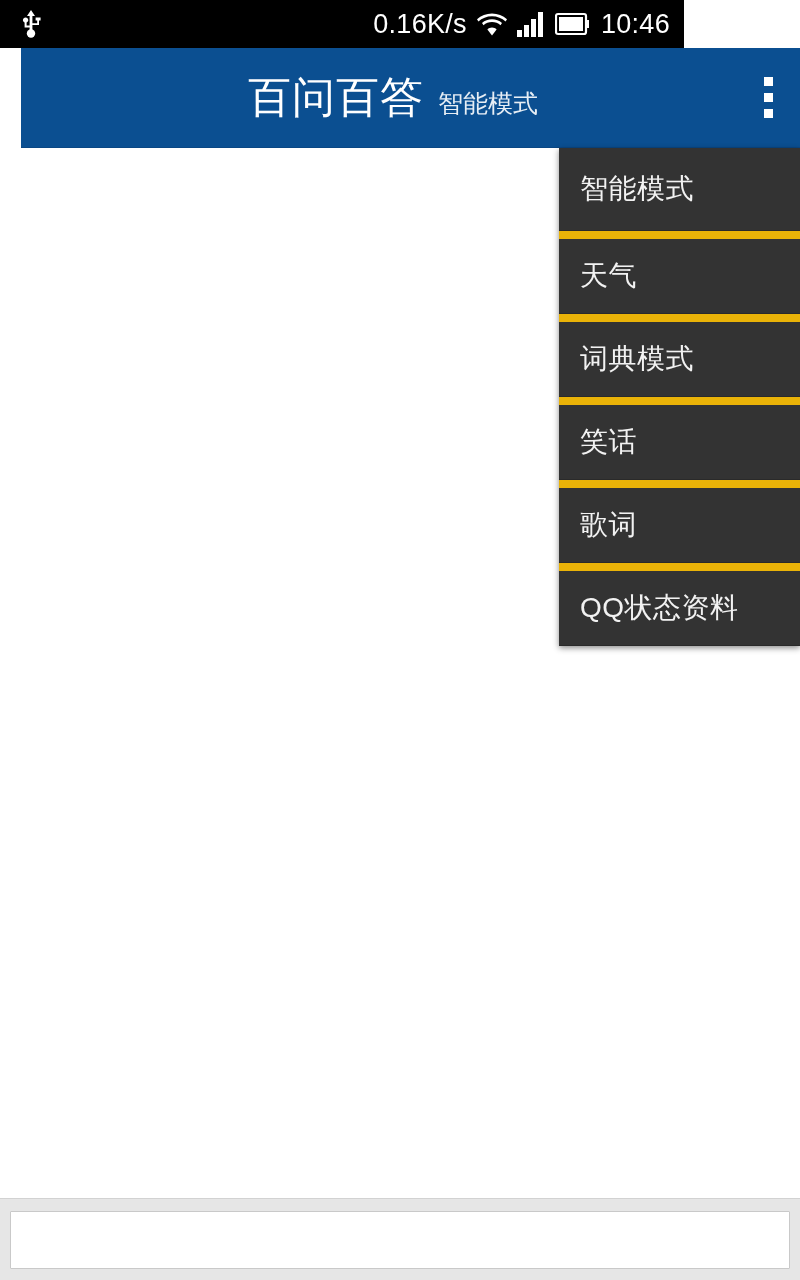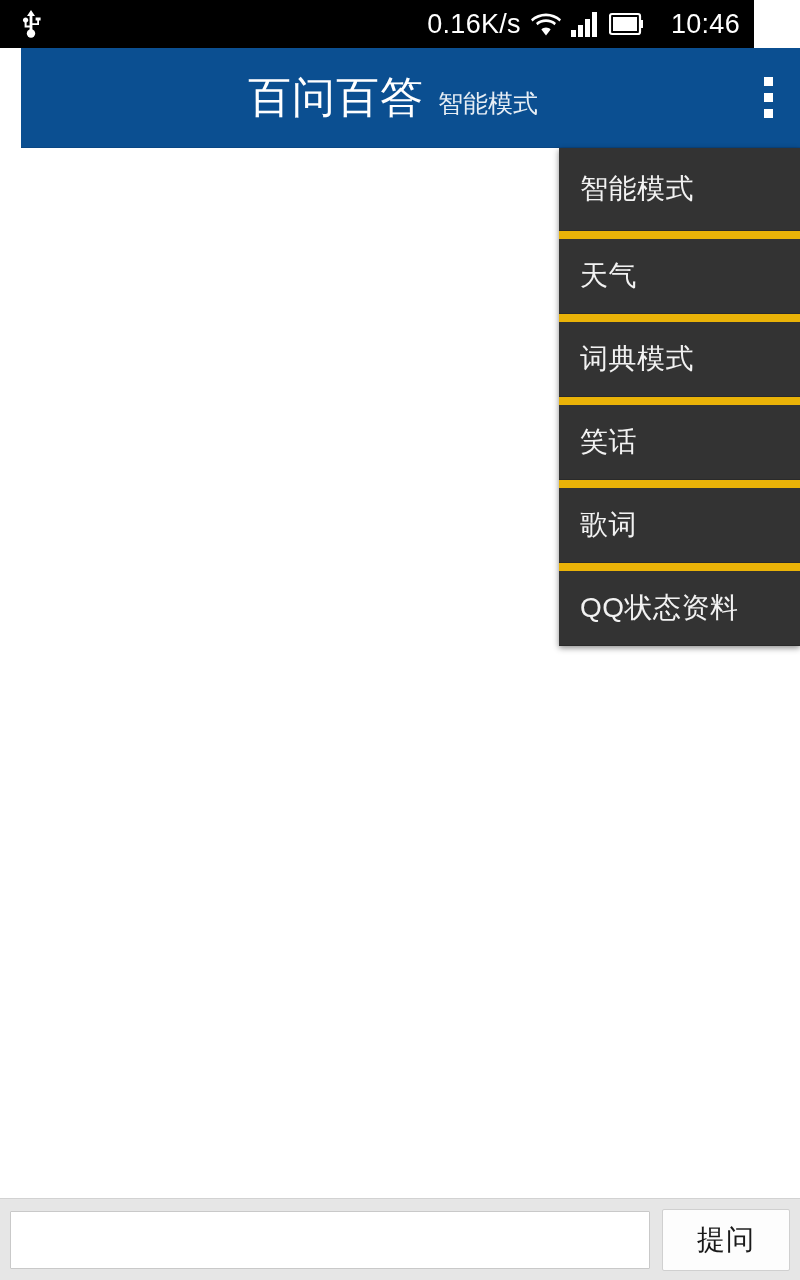--- a/index.html
+++ b/index.html
@@ -11,41 +11,41 @@
   }
   #screen {
     position:relative;
     width:800px; height:1280px;
     background:#ffffff;
   }
 
   
   #status-bar {
     position:absolute; top:0; left:0;
-    width:754px; height:48px;
+    width:684px; height:48px;
     background:#000000;
     display:flex; align-items:center;
   }
   #status-left { display:flex; align-items:center; padding-left:18px; }
   #status-right {
     margin-left:auto;
     display:flex; align-items:center; gap:10px;
     padding-right:14px;
   }
   .usb-icon { width:26px; height:28px; display:block; }
   .net-speed {
     color:#ffffff; font-size:27px; letter-spacing:0.3px;
     font-family:"Liberation Sans","DejaVu Sans",sans-serif;
   }
   .wifi-icon  { width:30px; height:26px; display:block; }
   .signal-icon{ width:28px; height:26px; display:block; }
   .battery-icon{ width:34px; height:26px; display:block; }
   .clock {
     color:#ffffff; font-size:27px; letter-spacing:0.3px;
-    margin-left:18px;
+    margin-left:2px;
   }
 
   
   #action-bar {
     position:absolute; top:48px; left:0;
     width:800px; height:100px;
     background:#0b4f91;
     display:flex; align-items:center;
     border-bottom:1px solid #0a4784;
     margin-left:21px;
@@ -230,16 +230,15 @@
     <div class="menu-item">
       <span class="label">歌词</span>
     </div>
     <div class="menu-item">
       <span class="label">QQ状态资料</span>
     </div>
   </div>
 
   <div id="input-bar">
     <input id="question-input" type="text" placeholder="" style="">
-    <button id="ask-button">提问</button>
   </div>
 
 </div>
 
 </body></html>

